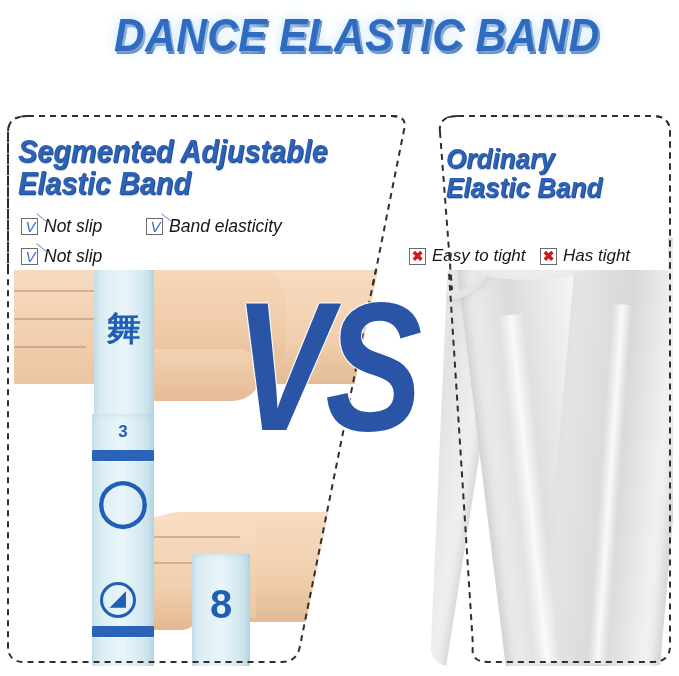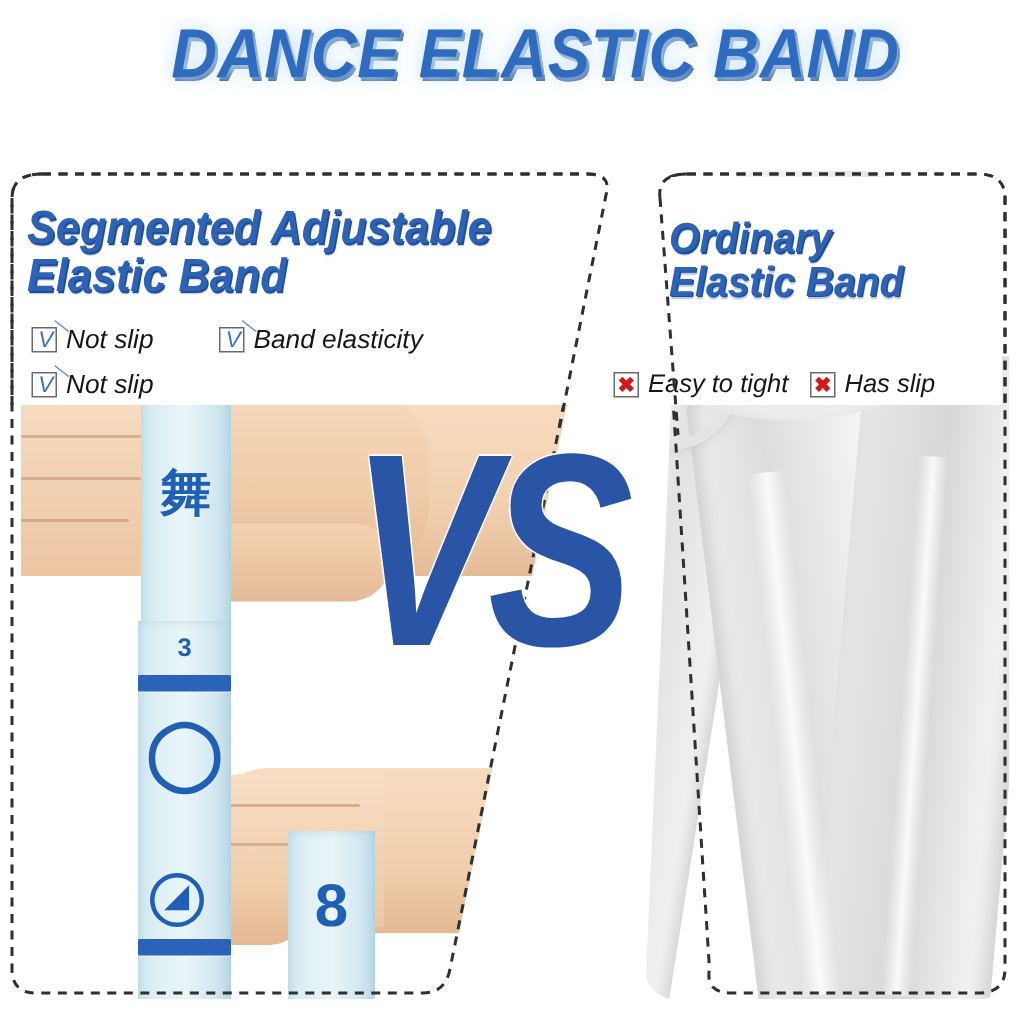--- a/index.html
+++ b/index.html
@@ -351,18 +351,18 @@
     <span class="box redbox">
       <span class="x">✖</span>
     </span>
     <span class="chk-label small">Easy to tight</span>
   </div>
 
   <div class="checkrow r5">
     <span class="box redbox">
       <span class="x">✖</span>
     </span>
-    <span class="chk-label small" style="margin-left:0">Has slip</span>
+    <span class="chk-label small" style="margin-left:0">Has tight</span>
   </div>
 
   <div class="vs">VS</div>
 
 </div>
 
 </body></html>

